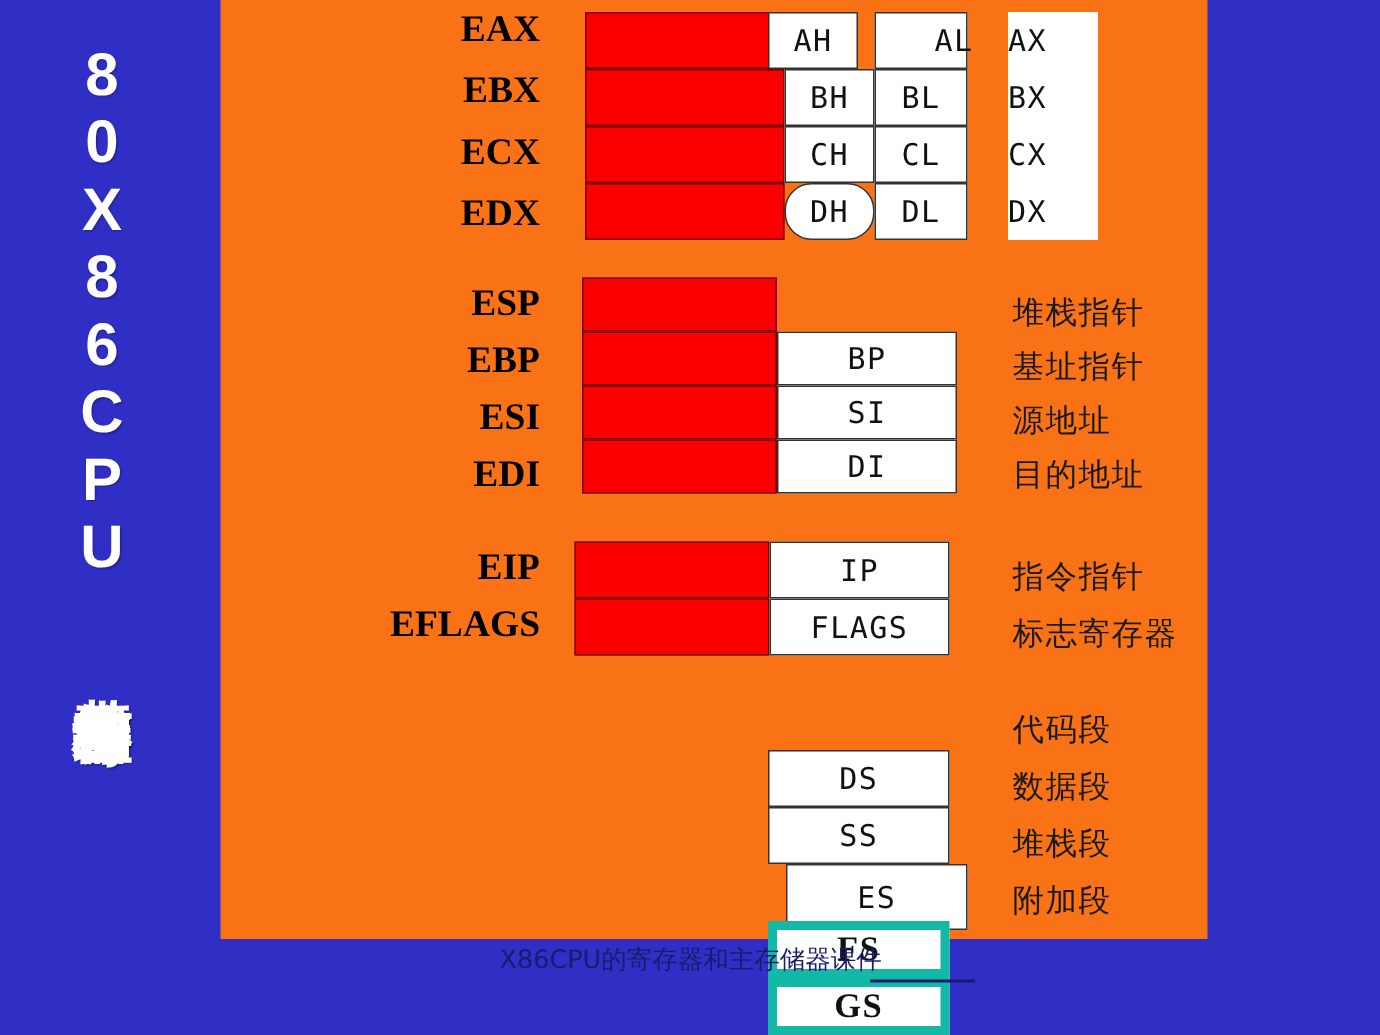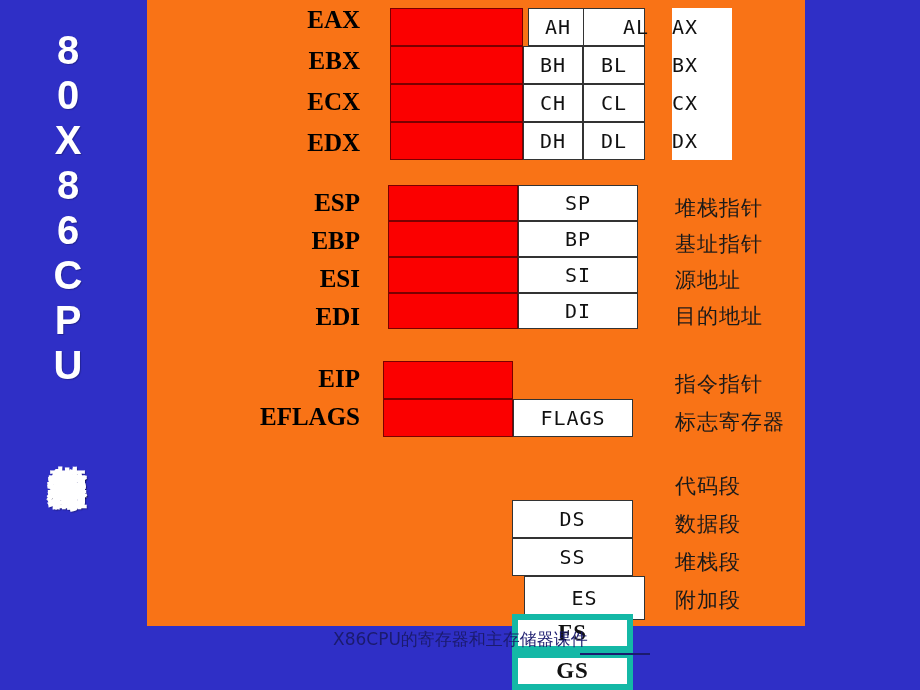--- a/index.html
+++ b/index.html
@@ -145,63 +145,63 @@
     <div class="abs reg-label" style="left:148px; top:6px; width:65px;">EAX</div>
     <div class="abs reg-label" style="left:148px; top:47px; width:65px;">EBX</div>
     <div class="abs reg-label" style="left:148px; top:88px; width:65px;">ECX</div>
     <div class="abs reg-label" style="left:148px; top:129px; width:65px;">EDX</div>
 
     <div class="abs red-block" style="left:243px; top:8px;  width:133px; height:38px;"></div>
     <div class="abs red-block" style="left:243px; top:46px; width:133px; height:38px;"></div>
     <div class="abs red-block" style="left:243px; top:84px; width:133px; height:38px;"></div>
     <div class="abs red-block" style="left:243px; top:122px;width:133px; height:38px;"></div>
 
-    <div class="abs mono-cell" style="left:381px; top:8px;  width:60px; height:38px;">AH</div>
+    <div class="abs mono-cell" style="left:365px; top:8px;  width:60px; height:38px;">AH</div>
     <div class="abs mono-cell" style="left:436px; top:8px;  width:62px; height:38px;padding-left:44px;">AL</div>
 
     <div class="abs mono-cell" style="left:376px; top:46px; width:60px; height:38px;">BH</div>
     <div class="abs mono-cell" style="left:436px; top:46px; width:62px; height:38px;">BL</div>
 
     <div class="abs mono-cell" style="left:376px; top:84px; width:60px; height:38px;">CH</div>
     <div class="abs mono-cell" style="left:436px; top:84px; width:62px; height:38px;">CL</div>
 
-    <div class="abs mono-cell" style="left:376px; top:122px;width:60px; height:38px;">DH</div>
+    <div class="abs mono-cell" style="left:376px; top:122px;width:60px; height:38px;border-radius:18px;">DH</div>
     <div class="abs mono-cell" style="left:436px; top:122px;width:62px; height:38px;">DL</div>
 
     <div class="abs mono-cell" style="left:525px; top:8px;  width:60px; height:38px; border:none; justify-content:flex-start;">AX</div>
     <div class="abs mono-cell" style="left:525px; top:46px; width:60px; height:38px; border:none; justify-content:flex-start;">BX</div>
     <div class="abs mono-cell" style="left:525px; top:84px; width:60px; height:38px; border:none; justify-content:flex-start;">CX</div>
     <div class="abs mono-cell" style="left:525px; top:122px;width:60px; height:38px; border:none; justify-content:flex-start;">DX</div>
 
     <div class="abs reg-label" style="left:148px; top:189px; width:65px;">ESP</div>
     <div class="abs reg-label" style="left:148px; top:227px; width:65px;">EBP</div>
     <div class="abs reg-label" style="left:148px; top:265px; width:65px;">ESI</div>
     <div class="abs reg-label" style="left:148px; top:303px; width:65px;">EDI</div>
 
     <div class="abs red-block" style="left:241px; top:185px; width:130px; height:36px;"></div>
     <div class="abs red-block" style="left:241px; top:221px; width:130px; height:36px;"></div>
     <div class="abs red-block" style="left:241px; top:257px; width:130px; height:36px;"></div>
     <div class="abs red-block" style="left:241px; top:293px; width:130px; height:36px;"></div>
 
-    <div class="abs mono-cell" style="left:371px; top:185px; width:120px; height:36px;">SP</div>
     <div class="abs mono-cell" style="left:371px; top:221px; width:120px; height:36px;">BP</div>
     <div class="abs mono-cell" style="left:371px; top:293px; width:120px; height:36px;">DI</div>
     <div class="abs mono-cell" style="left:371px; top:257px; width:120px; height:36px;">SI</div>
 
     <div class="abs cn-label" style="left:528px; top:194px;">堆栈指针</div>
     <div class="abs cn-label" style="left:528px; top:230px;">基址指针</div>
     <div class="abs cn-label" style="left:528px; top:266px;">源地址</div>
     <div class="abs cn-label" style="left:528px; top:302px;">目的地址</div>
 
     <div class="abs reg-label" style="left:108px; top:365px; width:105px;">EIP</div>
     <div class="abs reg-label" style="left:108px; top:403px; width:105px;">EFLAGS</div>
 
     <div class="abs red-block" style="left:236px; top:361px; width:130px; height:38px;"></div>
     <div class="abs red-block" style="left:236px; top:399px; width:130px; height:38px;"></div>
 
+    <div class="abs mono-cell" style="left:366px; top:361px; width:120px; height:38px;">IP</div>
     <div class="abs mono-cell" style="left:366px; top:399px; width:120px; height:38px;">FLAGS</div>
 
     <div class="abs cn-label" style="left:528px; top:370px;">指令指针</div>
     <div class="abs cn-label" style="left:528px; top:408px;">标志寄存器</div>
 
     <div class="abs cn-label" style="left:528px; top:472px;">代码段</div>
     <div class="abs cn-label" style="left:528px; top:510px;">数据段</div>
     <div class="abs cn-label" style="left:528px; top:548px;">堆栈段</div>
     <div class="abs cn-label" style="left:528px; top:586px;">附加段</div>
   </div>

